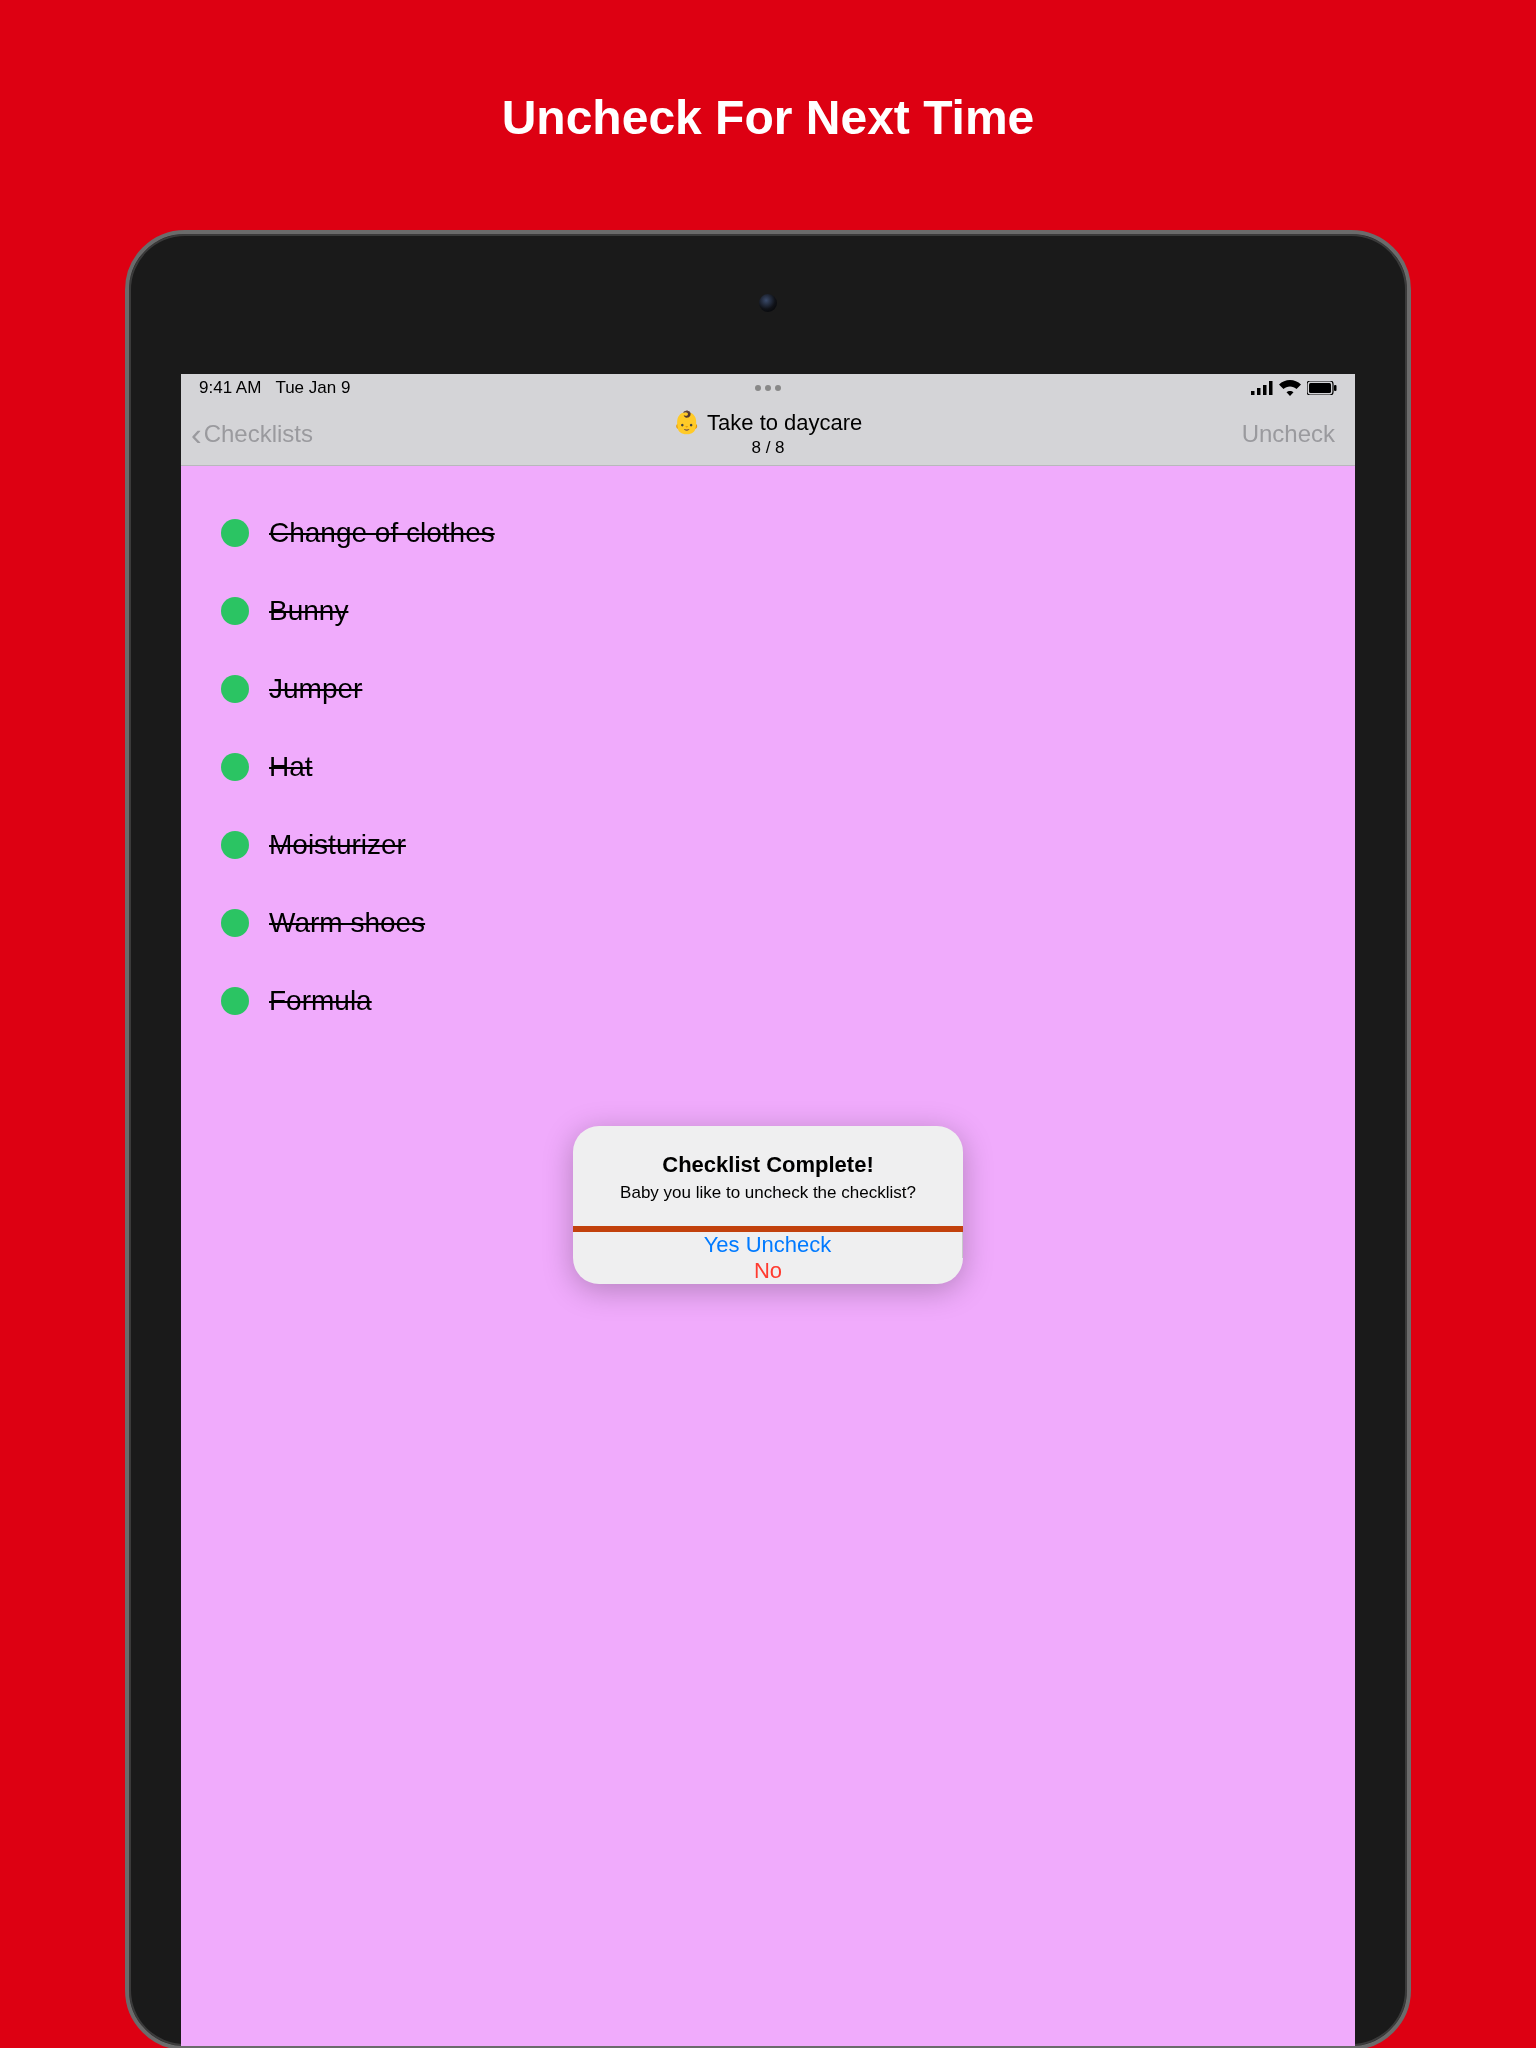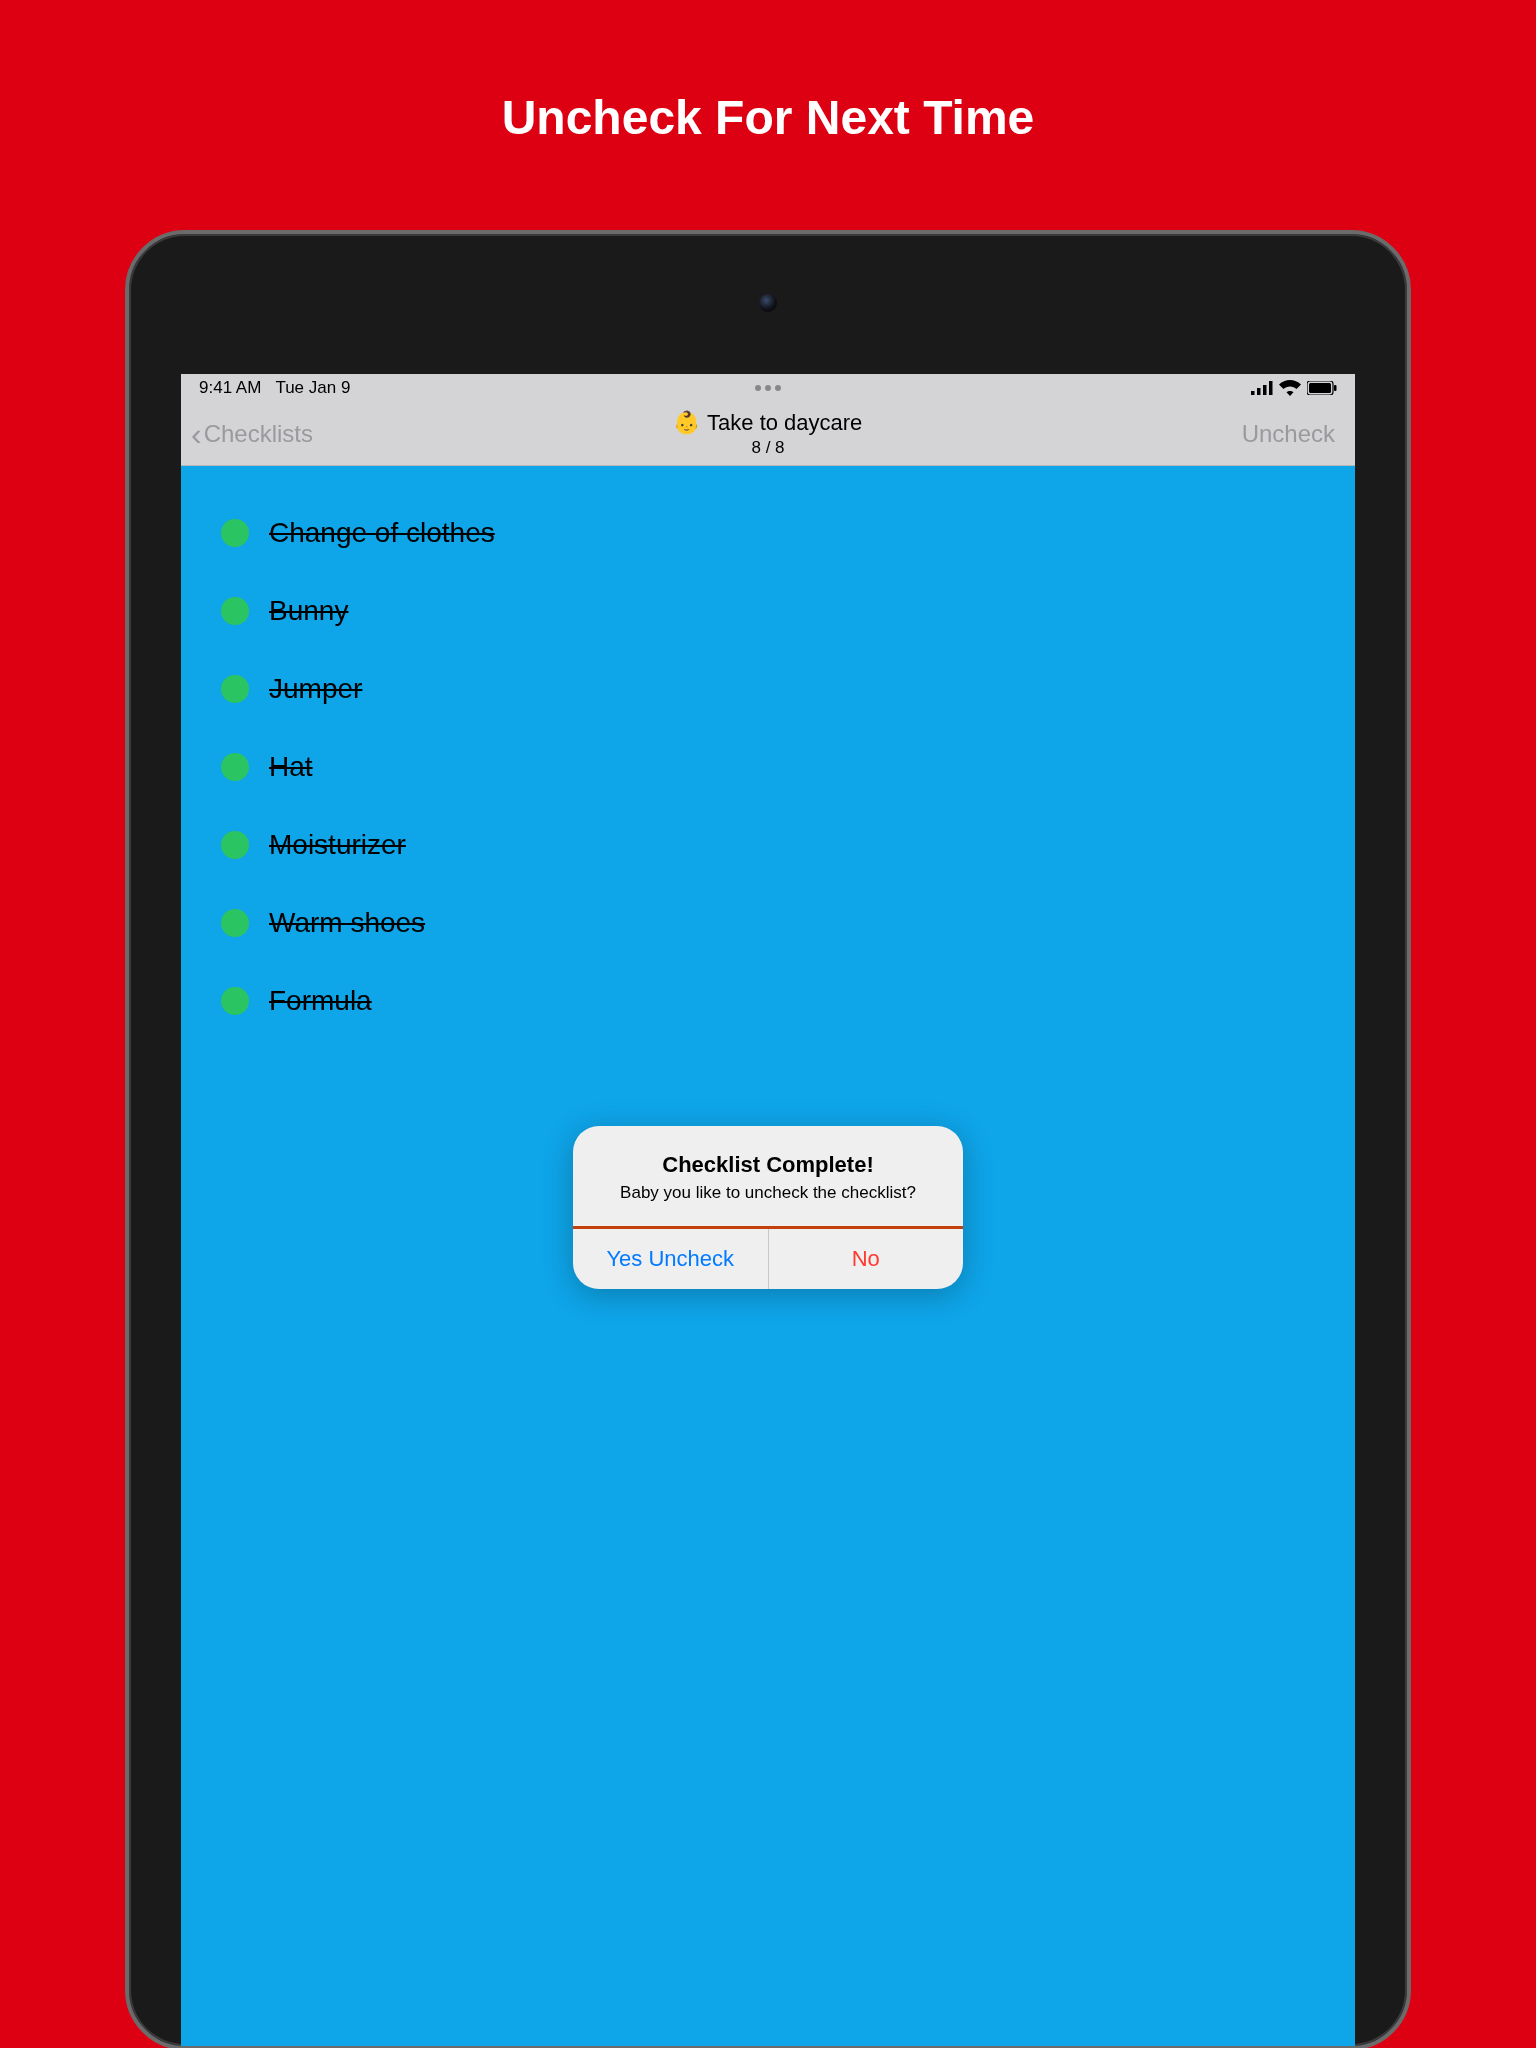--- a/index.html
+++ b/index.html
@@ -38,21 +38,21 @@
     height: 18px;
     background: radial-gradient(circle at 40% 35%, #3a4a6a 0%, #101218 55%, #000 100%);
     border-radius: 50%;
   }
   .screen {
     position: absolute;
     top: 140px;
     left: 52px;
     right: 52px;
     bottom: 0;
-    background: #0ea5e9;
+    background: #f0abfc;
     overflow: hidden;
   }
   .status-bar {
     height: 28px;
     background: #d4d4d7;
     display: flex;
     align-items: center;
     justify-content: space-between;
     padding: 0 18px;
     font-size: 17px;
@@ -163,21 +163,22 @@
     color: #000;
   }
   .dialog-message {
     font-size: 17px;
     color: #000;
     margin-top: 4px;
     line-height: 1.3;
   }
   .dialog-buttons {
     display: flex;
-    border-top: 3px solid #c2410c;
+    border-top: 6px solid #c2410c;
+    flex-direction: column;
   }
   .dialog-btn {
     flex: 1;
     height: 60px;
     display: flex;
     align-items: center;
     justify-content: center;
     font-size: 22px;
   }
   .dialog-btn:first-child {

